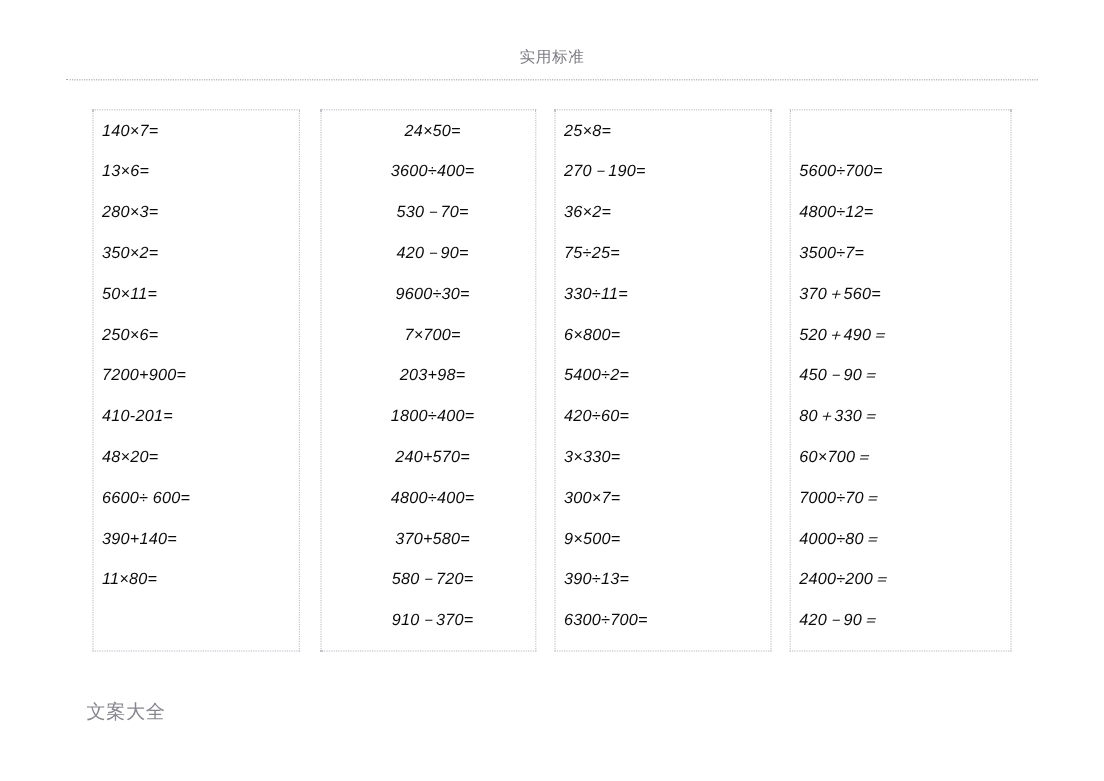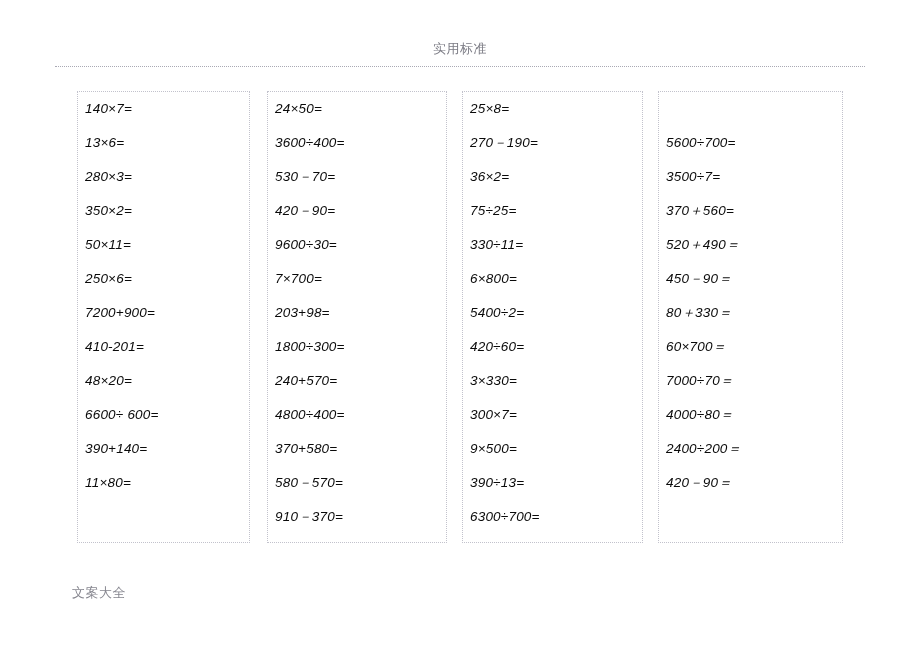--- a/index.html
+++ b/index.html
@@ -57,21 +57,21 @@
     box-sizing: border-box;
     border: 1px dotted #c2c2cc;
     height: 452px;
     display: flex;
     flex-direction: column;
     padding-left: 7px;
     padding-top: 0px;
     font-style: italic;
   }
   .ws-col-1 { width: 173px; margin-right: 17px; }
-  .ws-col-2 { width: 180px; margin-right: 15px; }
+  .ws-col-2 { width: 180px; margin-right: 15px; align-items: center; }
   .ws-col-3 { width: 181px; margin-right: 15px; }
   .ws-col-4 { width: 185px; margin-right: 0px; }
 
   .ws-cell {
     height: 34px;
     line-height: 34px;
     font-size: 13.5px;
     color: #0a0a0a;
     white-space: nowrap;
     letter-spacing: 0.2px;
@@ -82,21 +82,21 @@
   }
 
   
   .page-footer {
     position: absolute;
     left: 72px;
     top: 583px;
     width: 300px;
   }
   .page-footer-text {
-    font-size: 13px;
+    font-size: 16px;
     color: #86868f;
     letter-spacing: 0.5px;
     font-family: "DejaVu Sans", "Liberation Sans", sans-serif;
   }
 </style>
 </head>
 <body>
 
 <div class="page-header">
   <span class="page-header-title">实用标准</span>
@@ -119,45 +119,46 @@
       <div class="ws-cell">11×80=</div>
     </div>
     <div class="ws-col ws-col-2">
       <div class="ws-cell">24×50=</div>
       <div class="ws-cell">3600÷400=</div>
       <div class="ws-cell">530－70=</div>
       <div class="ws-cell">420－90=</div>
       <div class="ws-cell">9600÷30=</div>
       <div class="ws-cell">7×700=</div>
       <div class="ws-cell">203+98=</div>
-      <div class="ws-cell">1800÷300=</div>
+      <div class="ws-cell">1800÷400=</div>
       <div class="ws-cell">240+570=</div>
       <div class="ws-cell">4800÷400=</div>
       <div class="ws-cell">370+580=</div>
-      <div class="ws-cell">580－570=</div>
+      <div class="ws-cell">580－720=</div>
       <div class="ws-cell">910－370=</div>
     </div>
     <div class="ws-col ws-col-3">
       <div class="ws-cell">25×8=</div>
       <div class="ws-cell">270－190=</div>
       <div class="ws-cell">36×2=</div>
       <div class="ws-cell">75÷25=</div>
       <div class="ws-cell">330÷11=</div>
       <div class="ws-cell">6×800=</div>
       <div class="ws-cell">5400÷2=</div>
       <div class="ws-cell">420÷60=</div>
       <div class="ws-cell">3×330=</div>
       <div class="ws-cell">300×7=</div>
       <div class="ws-cell">9×500=</div>
       <div class="ws-cell">390÷13=</div>
       <div class="ws-cell">6300÷700=</div>
     </div>
     <div class="ws-col ws-col-4">
       <div class="ws-cell empty"></div>
       <div class="ws-cell">5600÷700=</div>
+      <div class="ws-cell">4800÷12=</div>
       <div class="ws-cell">3500÷7=</div>
       <div class="ws-cell">370＋560=</div>
       <div class="ws-cell">520＋490＝</div>
       <div class="ws-cell">450－90＝</div>
       <div class="ws-cell">80＋330＝</div>
       <div class="ws-cell">60×700＝</div>
       <div class="ws-cell">7000÷70＝</div>
       <div class="ws-cell">4000÷80＝</div>
       <div class="ws-cell">2400÷200＝</div>
       <div class="ws-cell">420－90＝</div>

